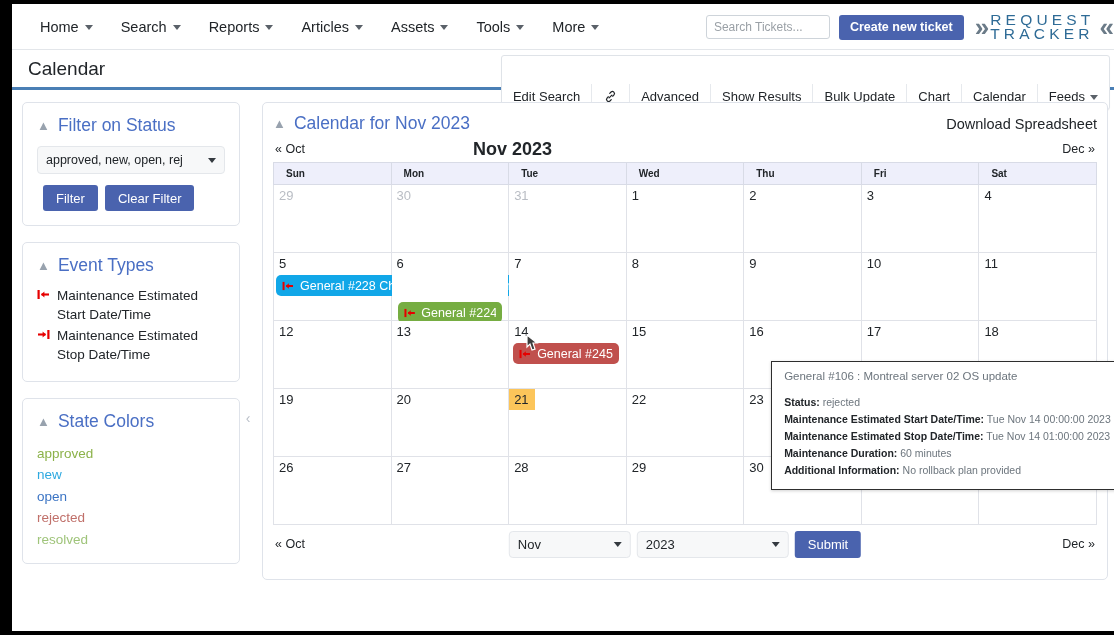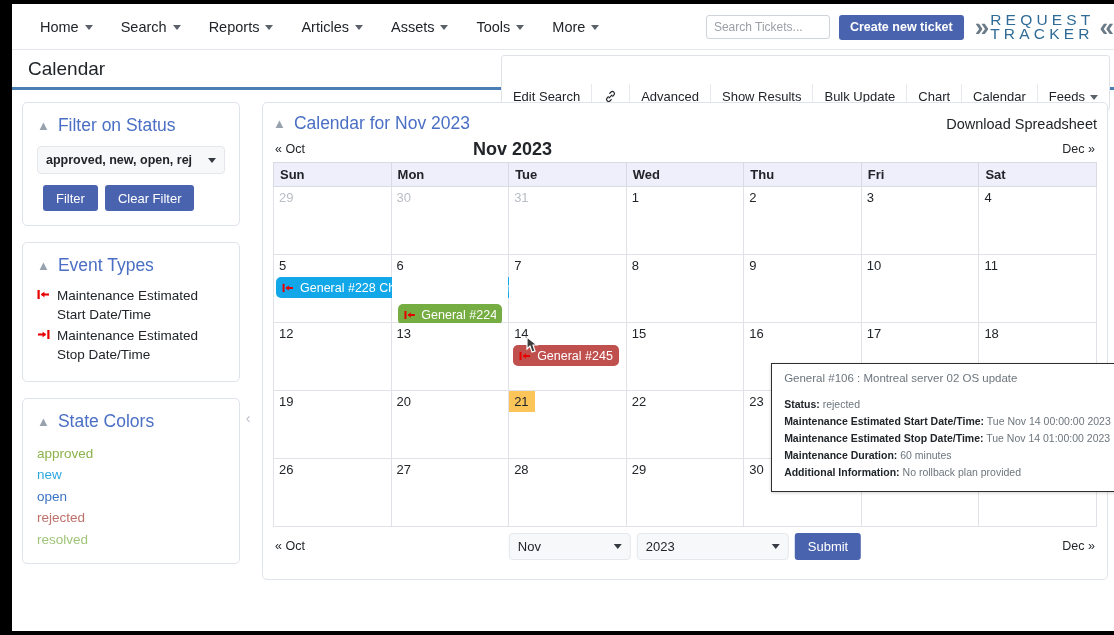--- a/index.html
+++ b/index.html
@@ -111,21 +111,21 @@
   }
   .collapse-caret {
     color:#98a2ae; font-size:13px; line-height:1; display:inline-block;
   }
   .select-box {
     background:#f7f8f9; border:1px solid #e4e7eb; border-radius:4px;
     height:28px; display:flex; align-items:center; justify-content:space-between;
     padding:0 8px; font-size:12.5px; color:#212529; cursor:pointer;
     overflow:hidden; white-space:nowrap;
   }
-  .select-box .cv { overflow:hidden; text-overflow:clip;font-weight:bold; }
+  .select-box .cv { overflow:hidden; text-overflow:clip; }
   .tri-dn {
     width:0;height:0;border-left:4px solid transparent;border-right:4px solid transparent;
     border-top:5px solid #343a40; flex:0 0 auto; margin-left:3px;
   }
   .btnrow { display:flex; gap:7px; margin-top:11px; padding-left:6px; }
   .btn-primary {
     background:#4a63ae; color:#fff; border:none; border-radius:3px;
     height:26px; padding:0 13px; font-size:13px; cursor:pointer;
     font-family:"Liberation Sans", sans-serif;
   }
@@ -158,22 +158,22 @@
     display:flex; align-items:center; justify-content:space-between;
     padding:8px 2px 6px 2px; position:relative;
   }
   .mn-side { font-size:12.5px; color:#212529; cursor:pointer; }
   .mn-title {
     position:absolute; left:200px; font-size:18px; font-weight:bold; color:#212529;
   }
   table.cal { width:100%; border-collapse:collapse; table-layout:fixed; }
   table.cal th {
     background:#eeeffb; border:1px solid #d8dbe6;
-    font-size:13px; font-weight:bold; color:#212529;
-    text-align:left; padding:4px 6px; height:22px;
+    font-size:10px; font-weight:bold; color:#212529;
+    text-align:left; padding:4px 12px; height:22px;
   }
   table.cal td {
     border:1px solid #e0e2e8; vertical-align:top;
     height:68px; padding:0; position:relative;
     background:#fff;
   }
   td.other { background:#f6f6f7; }
   td.other .dnum { color:#b9bdc4; }
   .dnum { font-size:13px; color:#212529; padding:3px 0 0 5px; display:block; }
   td.today .dnum {

